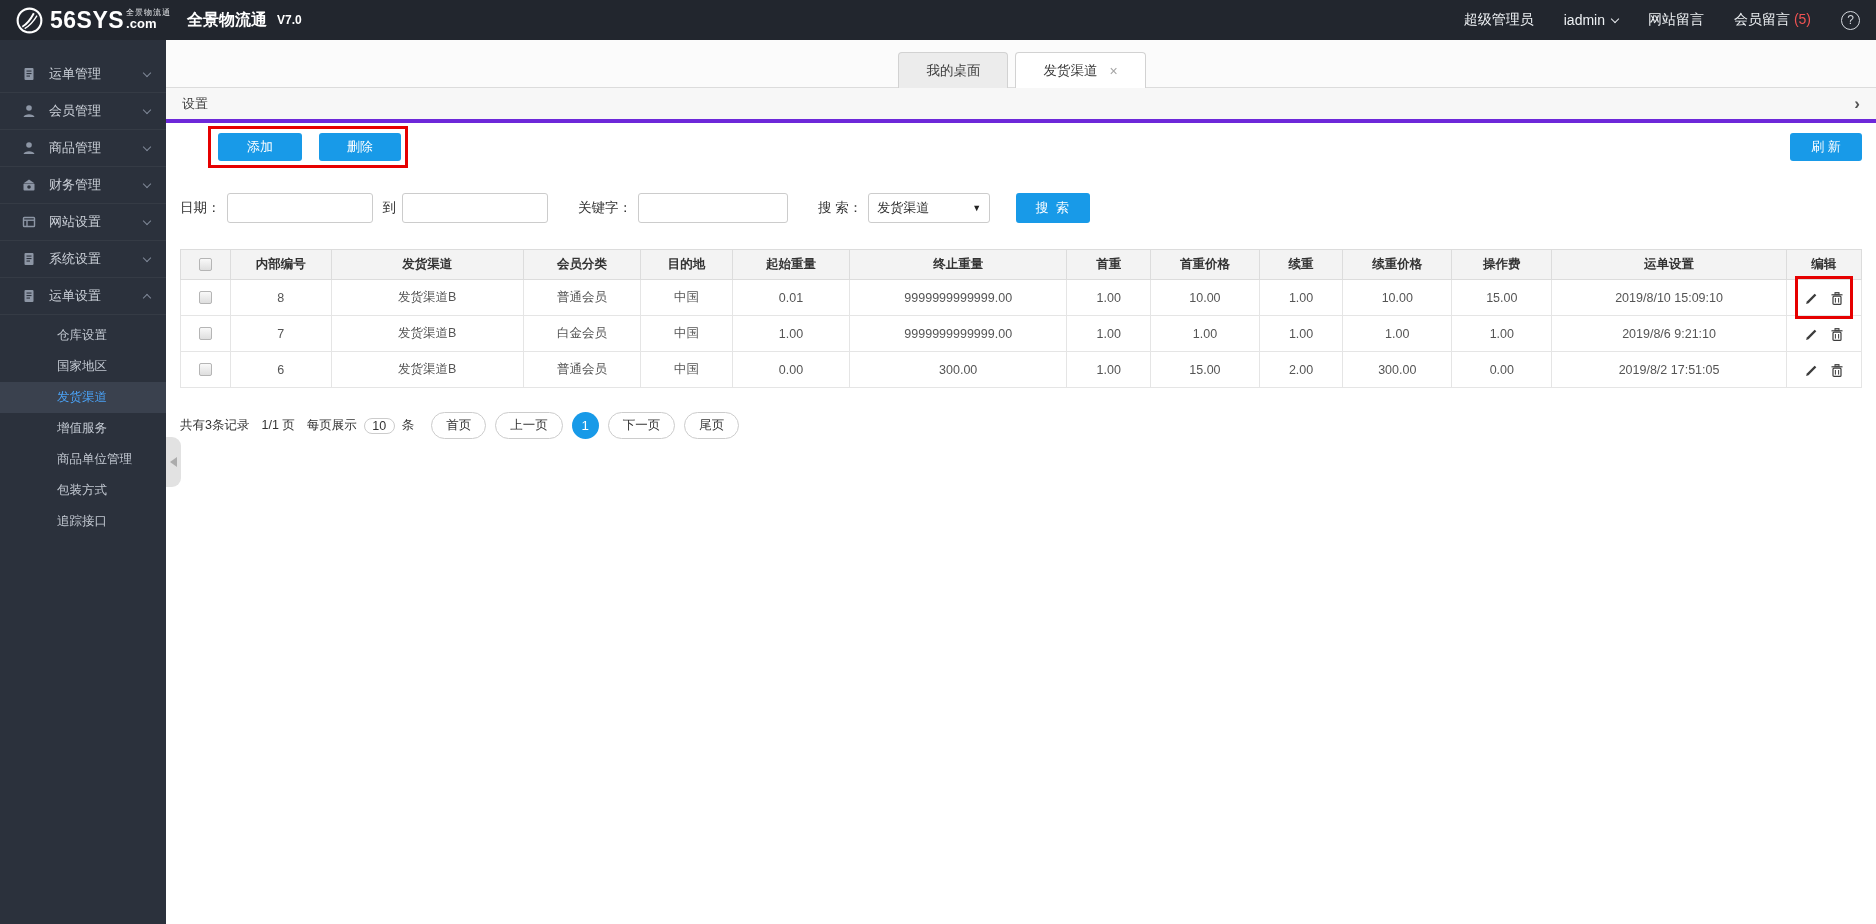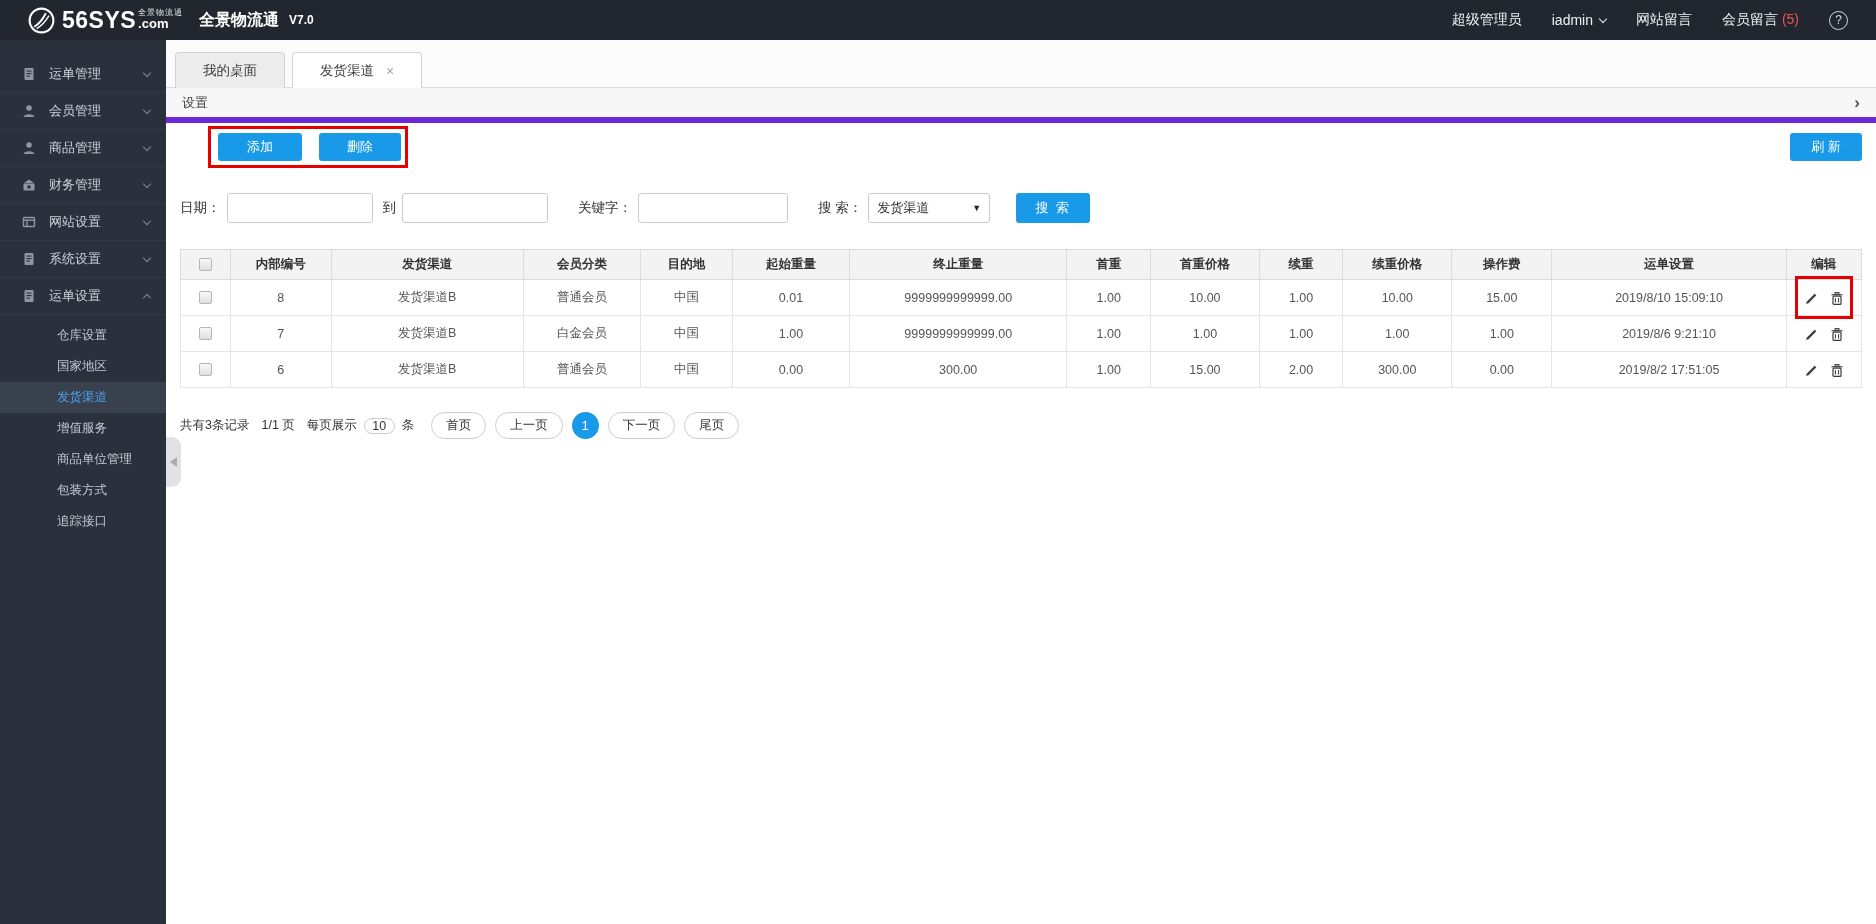--- a/index.html
+++ b/index.html
@@ -2,21 +2,21 @@
 <html><head>
 <meta charset="utf-8">
 <style>
   * { box-sizing: border-box; }
   html,body { margin:0; padding:0; }
   body {
     width:1876px; height:924px; overflow:hidden; background:#fff;
     font-family:"Liberation Sans","DejaVu Sans",sans-serif; font-size:13px;
   }
   
-  .topbar { height:40px; background:#22262e; display:flex; align-items:center; padding:0 28px; color:#fff; }
+  .topbar { height:40px; background:#22262e; display:flex; align-items:center; padding:0 16px; color:#fff; }
   .brand { display:flex; align-items:center; }
   .logo-svg { margin-right:7px; }
   .brand-main { font-size:23px; font-weight:bold; letter-spacing:.5px; }
   .brand-stack { display:flex; flex-direction:column; line-height:1.05; margin-left:2px; }
   .brand-sub { font-size:8px; letter-spacing:1px; color:#eceef1; }
   .brand-domain { font-size:13px; font-weight:bold; }
   .app-title { font-size:16px; font-weight:bold; margin-left:16px; }
   .app-version { font-size:12px; font-weight:bold; margin-left:10px; }
   .topbar-right { margin-left:auto; display:flex; align-items:center; gap:30px; font-size:14px; color:#eef1f4; }
   .user { display:flex; align-items:center; gap:7px; cursor:pointer; }
@@ -28,25 +28,25 @@
   
   .sidebar { position:fixed; left:0; top:40px; bottom:0; width:166px; background:#2b313c; padding-top:16px; }
   .side-item { height:37px; display:flex; align-items:center; padding:0 16px 0 22px; color:#cdd2da; font-size:13px; border-bottom:1px solid rgba(255,255,255,.05); cursor:pointer; }
   .side-icon { width:14px; height:14px; display:inline-flex; }
   .side-label { margin-left:13px; flex:1; }
   .side-sub { padding:5px 0 7px; }
   .side-subitem { height:31px; line-height:31px; padding-left:57px; color:#c2c8d1; font-size:12.5px; cursor:pointer; }
   .side-subitem.active { background:#3a414e; color:#4aa0f2; }
   
   .main { margin-left:166px; position:relative; height:884px; background:#fff; }
-  .tabstrip { height:48px; background:#fbfbfb; border-bottom:1px solid #dcdcdc; display:flex; align-items:flex-end; padding-left:9px; }
+  .tabstrip { height:48px; background:#fbfbfb; border-bottom:1px solid #dcdcdc; display:flex; align-items:flex-end; padding-left:9px;justify-content:center; }
   .tab { height:36px; padding:0 27px; background:#ececec; border:1px solid #d2d2d2; border-bottom:none; border-radius:4px 4px 0 0; font-size:13.5px; color:#3c3c3c; margin-right:7px; display:flex; align-items:center; cursor:pointer; margin-bottom:-1px; }
   .tab.active { background:#fff; }
   .tab-close { margin-left:12px; color:#a5a5a5; font-size:14px; line-height:1; cursor:pointer; }
-  .panel-header { height:35px; background:#f7f7f7; border-bottom:6px solid #6d28d9; display:flex; align-items:center; padding:0 16px; font-size:13px; color:#404040; }
+  .panel-header { height:35px; background:#f7f7f7; border-bottom:4px solid #6d28d9; display:flex; align-items:center; padding:0 16px; font-size:13px; color:#404040; }
   .panel-collapse { margin-left:auto; color:#555; font-size:17px; font-weight:bold; line-height:1; cursor:pointer; }
   .content { padding:0 14px; position:relative; }
   
   .toolbar { position:relative; margin-top:10px; height:28px; display:flex; align-items:center; }
   .btn { background:#189ae8; color:#fff; border:none; border-radius:3px; font-size:13px; height:28px; cursor:pointer; font-family:inherit; }
   .btn-add { width:84px; margin-left:38px; }
   .btn-del { width:82px; margin-left:17px; }
   .btn-refresh { width:72px; margin-left:auto; }
   .annotation-box { border:3px solid #e60000; position:absolute; pointer-events:none; }
   .toolbar-annotation { left:28px; top:-7px; width:200px; height:42px; }

